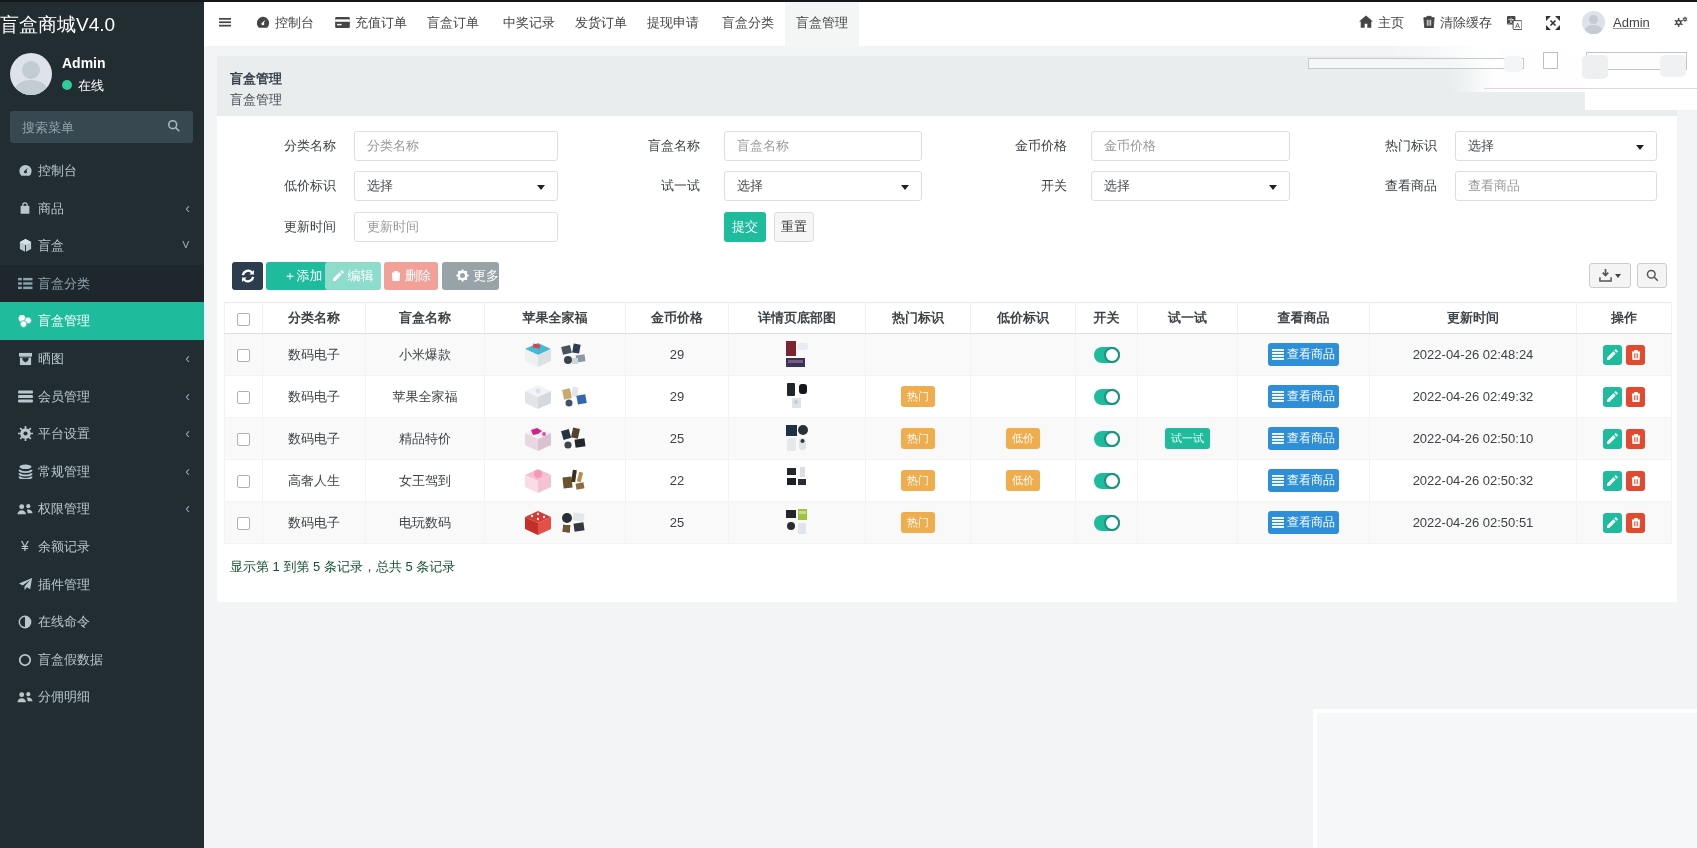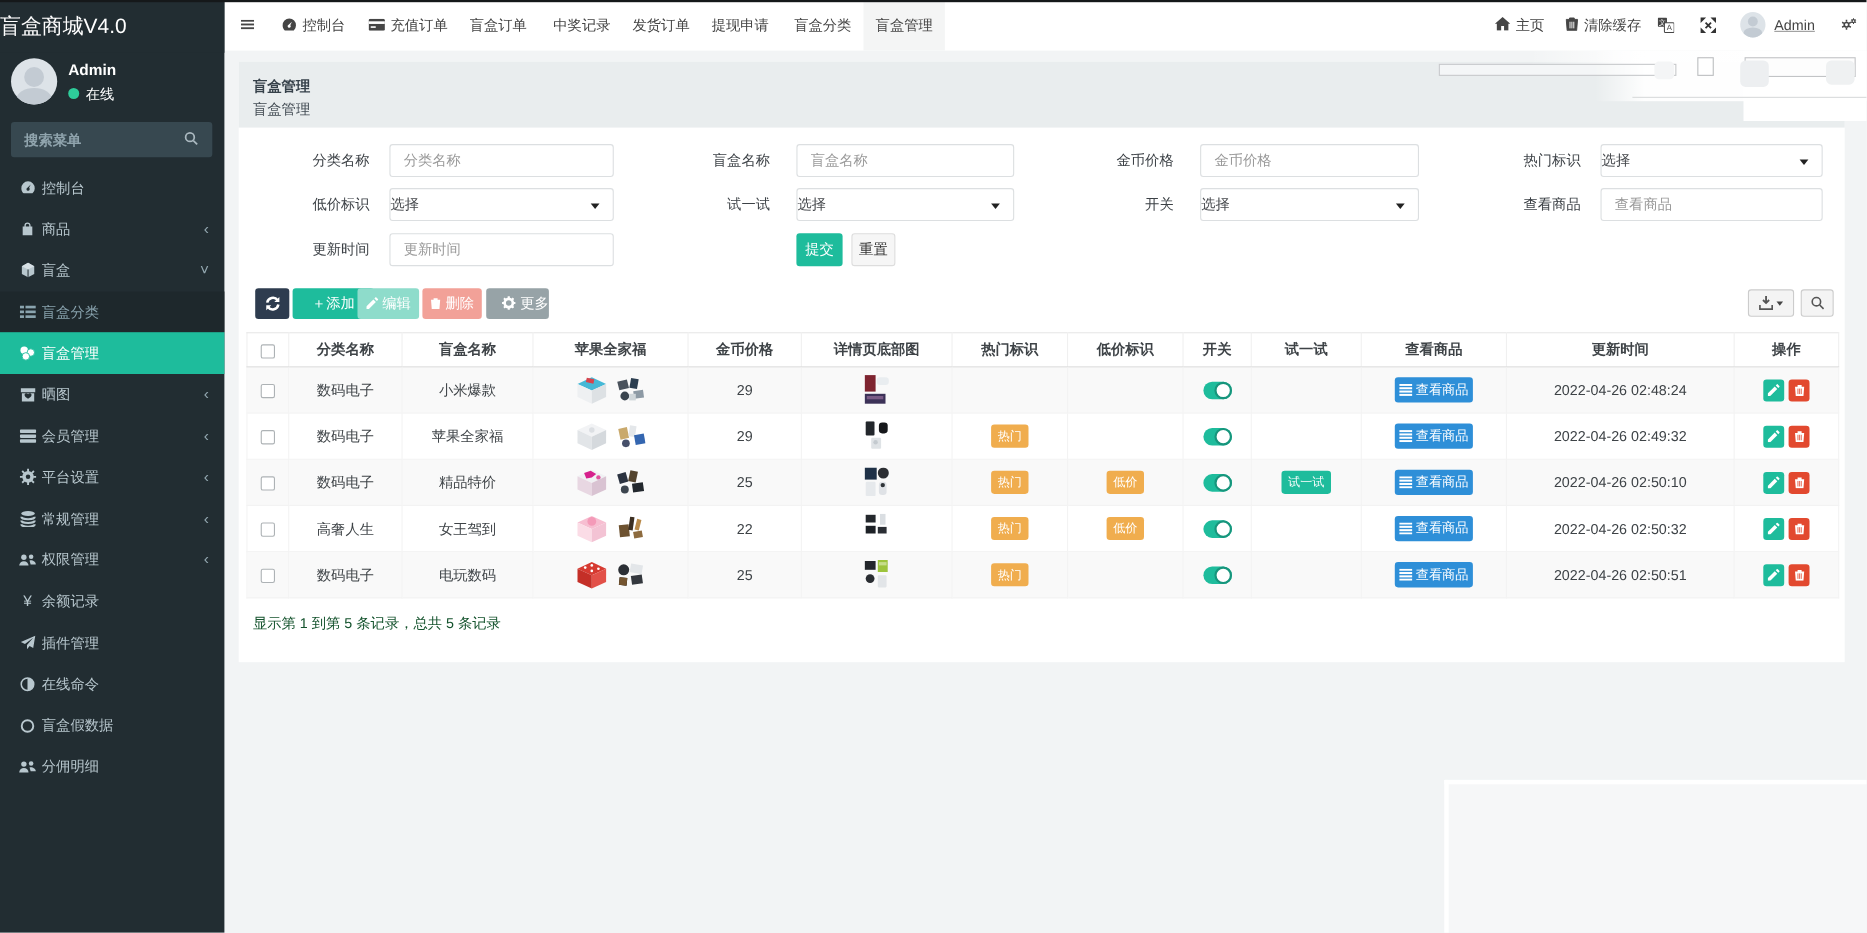--- a/index.html
+++ b/index.html
@@ -12,21 +12,21 @@
 #sidebar{left:0;top:0;width:204px;height:848px;background:#222d32;z-index:5;}
 #logo{width:204px;height:48px;line-height:50px;text-align:left;color:#fff;font-size:19px;background:#222d32;}
 #userpanel{position:absolute;left:0;top:48px;width:204px;height:62px;}
 #avatar{position:absolute;left:10px;top:5px;width:42px;height:42px;border-radius:50%;background:#dde3e8;overflow:hidden;}
 #avatar .head{position:absolute;left:12px;top:8px;width:18px;height:18px;border-radius:50%;background:#c3cbd3;}
 #avatar .body{position:absolute;left:5px;top:27px;width:32px;height:20px;border-radius:50% 50% 0 0;background:#c3cbd3;}
 #userpanel .name{position:absolute;left:62px;top:7px;color:#fff;font-weight:bold;font-size:14px;}
 #userpanel .status{position:absolute;left:62px;top:29px;color:#fff;font-size:13px;}
 #userpanel .dot{display:inline-block;width:10px;height:10px;border-radius:50%;background:#2ecc9a;margin-right:6px;}
 #sidesearch{position:absolute;left:10px;top:111px;width:183px;height:32px;background:#374850;border-radius:3px;}
-#sidesearch .ph{position:absolute;left:12px;top:8px;font-size:13px;color:#90a4ad;font-weight:bold;}
+#sidesearch .ph{position:absolute;left:12px;top:8px;font-size:13px;color:#90a4ad;}
 #sidesearch .mag{position:absolute;right:12px;top:8px;}
 
 #menu{position:absolute;left:0;top:152px;width:204px;}
 .mi{position:relative;height:37.6px;line-height:37.6px;color:#b8c7ce;font-size:13px;}
 .mi .ic{position:absolute;left:15px;top:0;width:20px;text-align:center;height:37.6px;display:flex;align-items:center;justify-content:center;}
 .mi .tx{position:absolute;left:38px;top:0;}
 .mi .ar{position:absolute;right:14px;top:0;font-size:14px;color:#95a9b2;}
 .mi.sub{background:#1e282c;color:#8aa4af;}
 .mi.active{background:#1ebc9c;color:#fff;}
 .badge-new{position:absolute;right:12px;top:9px;background:#f39c12;color:#fff;font-size:11px;font-weight:bold;border-radius:3px;padding:2px 5px;line-height:normal;}
@@ -36,21 +36,21 @@
 .nav-item.activetab{background:#f4f5f5;}
 
 #content{left:204px;top:46px;width:1493px;height:802px;background:#f2f4f5;}
 #panel{position:absolute;left:13px;top:10px;width:1460px;height:546px;background:#fff;}
 #phead{position:absolute;left:0;top:0;width:1460px;height:60px;background:#e9edee;}
 #phead .t1{position:absolute;left:13px;top:14px;font-size:13px;font-weight:bold;color:#36414a;}
 #phead .t2{position:absolute;left:13px;top:35px;font-size:13px;color:#414a52;}
 
 .flabel{position:absolute;height:30px;line-height:30px;font-size:13px;color:#3c4146;text-align:right;}
 .finput{position:absolute;height:30px;border:1px solid #dcdfe1;border-radius:3px;background:#fff;font-size:13px;color:#999;line-height:28px;padding-left:12px;}
-.fselect{position:absolute;height:30px;border:1px solid #dcdfe1;border-radius:3px;background:#fff;font-size:13px;color:#46494d;line-height:28px;}
+.fselect{position:absolute;height:30px;border:1px solid #dcdfe1;border-radius:3px;background:#fff;font-size:13px;color:#46494d;line-height:28px;padding-left:12px;}
 .caret{position:absolute;right:12px;top:13px;width:0;height:0;border-left:4px solid transparent;border-right:4px solid transparent;border-top:5px solid #222;}
 .btn{position:absolute;border:none;border-radius:3px;font-size:13px;color:#fff;text-align:center;}
 
 #tblwrap{position:absolute;left:7px;top:246px;width:1447px;}
 table{border-collapse:collapse;width:1447px;table-layout:fixed;font-size:13px;color:#3e4347;}
 th{font-weight:bold;height:31px;border-bottom:1px solid #ddd;border-top:1px solid #e8e8e8;border-left:1px solid #f0f0f0;border-right:1px solid #f0f0f0;text-align:center;}
 td{height:42px;border:1px solid #f3f3f3;text-align:center;vertical-align:middle;}
 tr.odd td{background:#f9f9f9;}
 .cb{display:inline-block;width:13px;height:13px;border:1px solid #adb2b5;border-radius:2px;background:#fff;vertical-align:middle;}
 .tag{display:inline-block;background:#f0ad4e;color:#fff;font-size:11px;border-radius:3px;padding:3px 6px;line-height:normal;}

